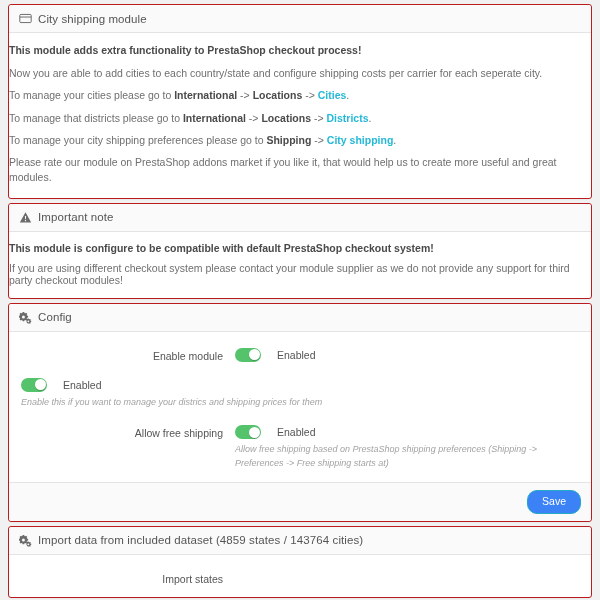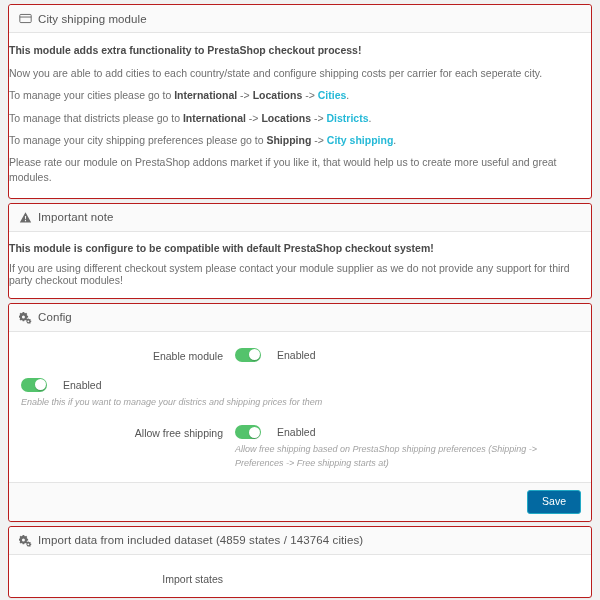--- a/index.html
+++ b/index.html
@@ -160,26 +160,26 @@
   
   .panel-footer {
     border-top: 1px solid #e4e4e4;
     background: #fafafa;
     padding: 7px 10px;
     display: flex;
     justify-content: flex-end;
     border-radius: 0 0 3px 3px;
   }
   .btn-save {
-    background: #0369a1;
+    background: #3b82f6;
     border: 1px solid #21a9c5;
     color: #ffffff;
     font-size: 10.5px;
     padding: 4px 14px;
-    border-radius: 3px;
+    border-radius: 10px;
     cursor: pointer;
     font-family: "Liberation Sans", sans-serif;
     line-height: 1.3;
   }
 
   .clipped { overflow: hidden; }
 </style>
 </head>
 <body>
 

